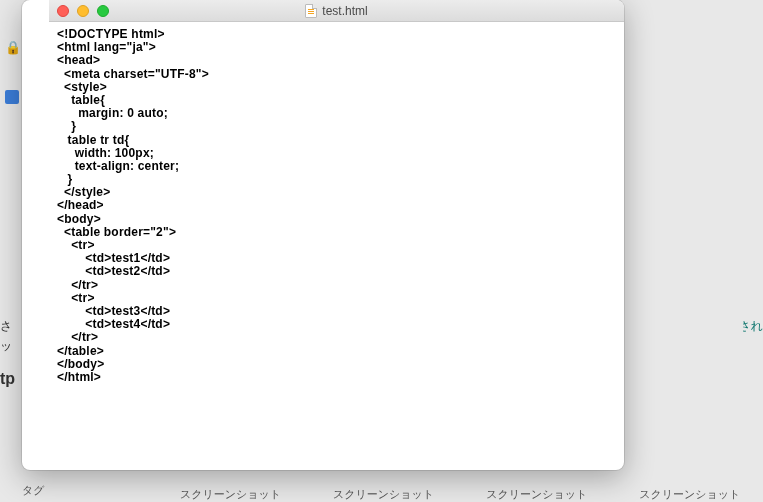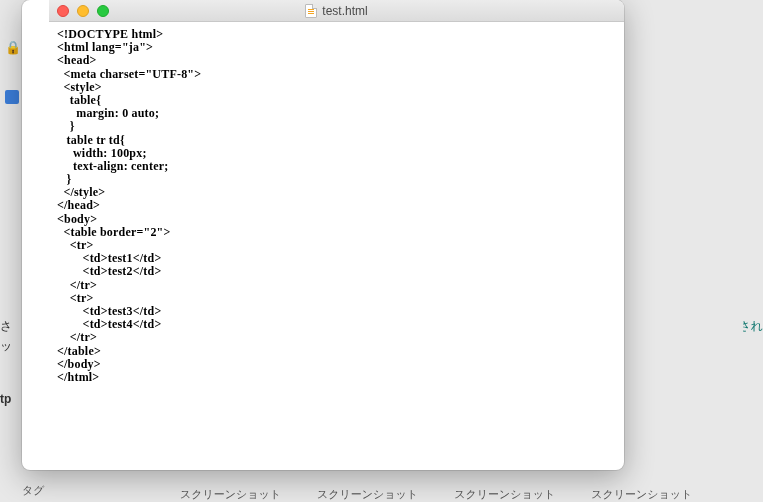--- a/index.html
+++ b/index.html
@@ -16,21 +16,21 @@
       left: 22px;
       bottom: 4px;
       font-size: 11px;
       color: #555;
     }
     .bg-thumbs {
       position: absolute;
       left: 180px;
       bottom: 0;
       display: flex;
-      gap: 36px;
+      gap: 52px;
       font-size: 11px;
       color: #555;
     }
     .bg-left-text {
       position: absolute;
       left: 0;
       top: 310px;
       font-size: 12px;
       color: #333;
       width: 20px;
@@ -44,22 +44,22 @@
       font-size: 12px;
       color: #0f766e;
       width: 20px;
       overflow: hidden;
       white-space: nowrap;
       direction: rtl;
     }
     .bg-tp {
       position: absolute;
       left: 0;
-      top: 392px;
-      font-size: 12px;
+      top: 370px;
+      font-size: 16px;
       font-weight: 600;
       color: #333;
     }
     .bg-lock {
       position: absolute;
       left: 5px;
       top: 40px;
       font-size: 13px;
       color: #888;
     }
@@ -152,21 +152,21 @@
       position: absolute;
       left: 2px; right: 2px;
       top: 4px;
       height: 1px;
       background: #f5a623;
       box-shadow: 0 2px 0 #f5a623, 0 4px 0 #f5a623;
     }
     .editor {
       flex: 1;
       padding: 6px 8px;
-      font-family: Liberation Serif, serif;
+      font-family: Liberation Sans, sans-serif;
       font-size: 12px;
       line-height: 1.1;
       color: #000;
       white-space: pre;
       overflow: auto;
       letter-spacing: 0.2px;
       font-weight: 600;
     }
   </style>
 </head>

